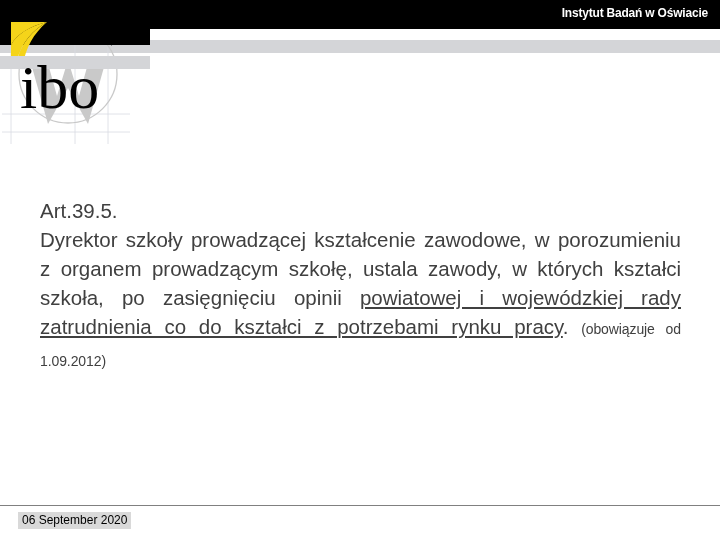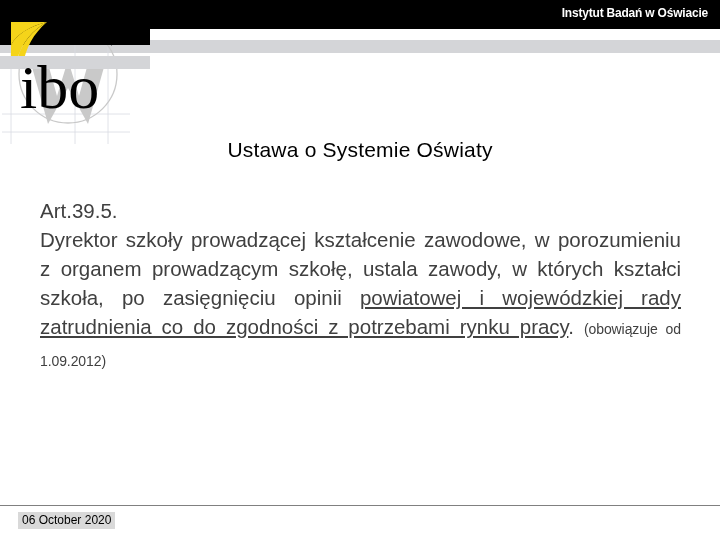--- a/index.html
+++ b/index.html
@@ -181,23 +181,22 @@
                C 90 16 70 9 47 10 Z" fill="#000000"></path>
 
       <g clip-path="url(#grayBandClip)">
         <rect x="0" y="40" width="150" height="13" fill="#d4d5d8"></rect>
       </g>
 
       <text x="20" y="92" font-family="'Liberation Serif', 'DejaVu Serif', serif" font-size="62" fill="#000000">ibo</text>
     </svg>
   </div>
 
-  <div class="slide-title">Ustawa o Systemie Oświaty</div>
 
   <div class="body-block">
     <div class="body-line-art">Art.39.5.</div>
-    <div class="body-para"><span>Dyrektor szkoły prowadzącej kształcenie zawodowe, w porozumieniu z organem prowadzącym szkołę, ustala zawody, w których kształci szkoła, po zasięgnięciu opinii </span><span class="u">powiatowej i wojewódzkiej rady zatrudnienia co do zgodności z potrzebami rynku pracy</span><span>. </span><span class="note">(obowiązuje od 1.09.2012)</span></div>
+    <div class="body-para"><span>Dyrektor szkoły prowadzącej kształcenie zawodowe, w porozumieniu z organem prowadzącym szkołę, ustala zawody, w których kształci szkoła, po zasięgnięciu opinii </span><span class="u">powiatowej i wojewódzkiej rady zatrudnienia co do kształci z potrzebami rynku pracy</span><span>. </span><span class="note">(obowiązuje od 1.09.2012)</span></div>
   </div>
 
   <div class="footer-rule"></div>
-  <div class="footer-date">06 October 2020</div>
+  <div class="footer-date">06 September 2020</div>
 
 </div>
 
 </body></html>

